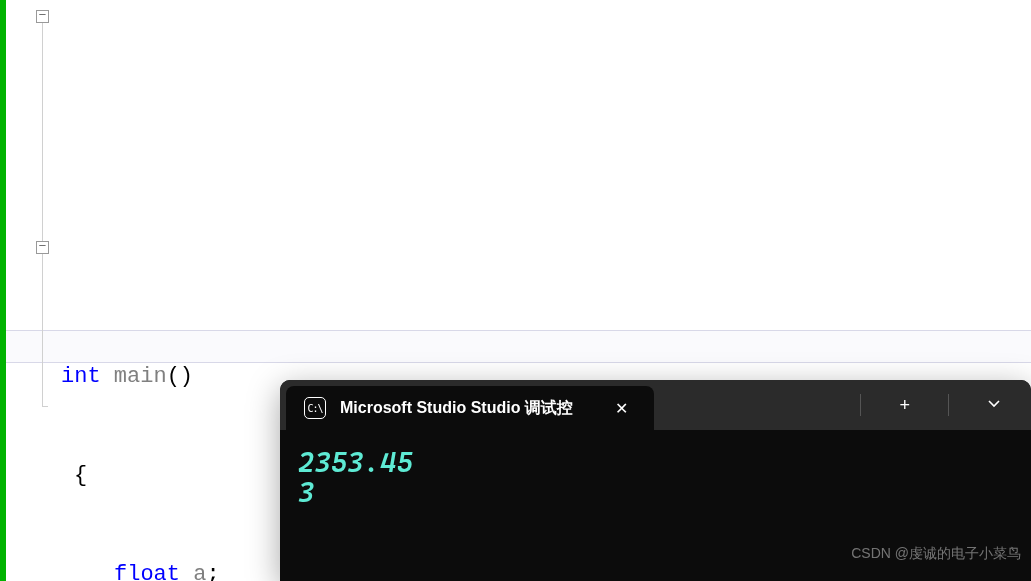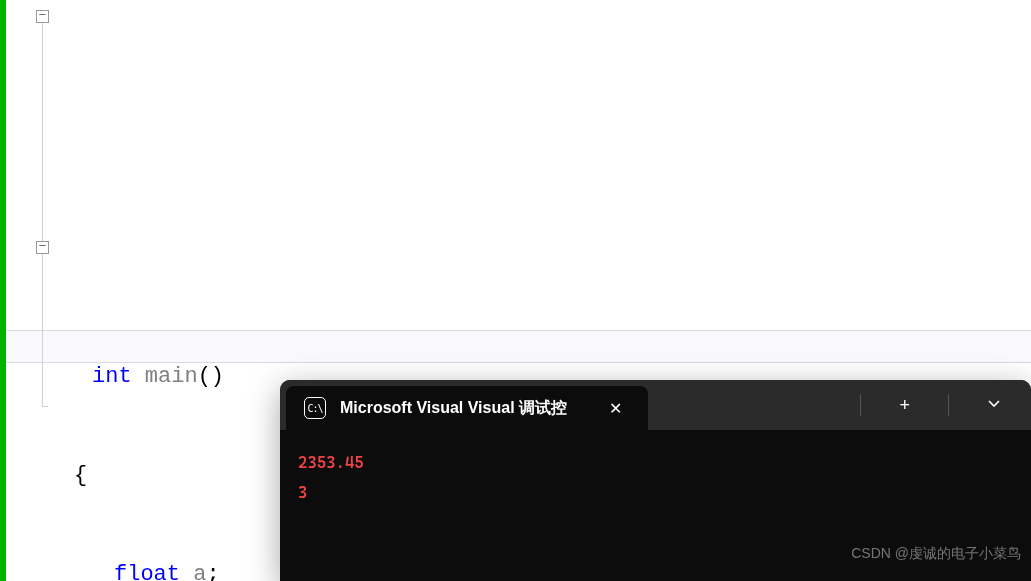--- a/index.html
+++ b/index.html
@@ -139,24 +139,25 @@
       padding: 6px 10px;
     }
     .divider-v {
       width: 1px;
       height: 22px;
       background: #555;
     }
     .terminal-body {
       padding: 18px 18px;
       font-family: "Consolas", "Cascadia Mono", monospace;
-      font-size: 16px;
+      font-size: 28px;
       line-height: 30px;
-      color: #ef4444;
+      color: #5eead4;
       font-weight: 600;
+      font-style: italic;
     }
     .watermark {
       position: absolute;
       right: 10px;
       bottom: 18px;
       color: rgba(200,200,200,0.55);
       font-size: 14px;
       font-family: Arial, sans-serif;
       z-index: 5;
     }
@@ -169,21 +170,21 @@
 
   <div class="code-content">
     <div class="highlight-line"></div>
 
     
     <div class="fold-icon" style="top:10px;">−</div>
     <div class="vline" style="top:23px;height:383px;"></div>
     <div class="fold-icon" style="top:241px;">−</div>
     <div class="hline-end" style="top:406px;"></div>
 
-    <div class="code-line" style="padding-left:55px;margin-left:31px;"><span class="kw">int</span> <span class="ident">main</span><span>()</span></div>
+    <div class="code-line" style="padding-left:55px;"><span class="kw">int</span> <span class="ident">main</span><span>()</span></div>
     <div class="code-line" style="padding-left:68px;"><span>{</span></div>
     <div class="code-line" style="padding-left:108px;"><span class="kw">float</span><span class="ident"> a</span><span>;</span></div>
     
     
     
     
     
     
     
     
@@ -191,21 +192,21 @@
     
   </div>
 </div>
 
 <div class="terminal-window">
   <div class="titlebar">
     <div class="tab">
       <div class="tab-icon-wrap">
           <span>C:\</span>
         </div>
-      <div class="tab-title">Microsoft Visual Visual 调试控</div>
+      <div class="tab-title">Microsoft Studio Studio 调试控</div>
       <div class="tab-close">✕</div>
     </div>
     <div class="titlebar-right">
       <div class="divider-v"></div>
       <div class="tb-btn">+</div>
       <div class="divider-v"></div>
       <div class="tb-btn">
         <svg width="14" height="14" viewBox="0 0 14 14">
             <path d="M2 4 L7 9 L12 4" stroke="#fff" stroke-width="1.6" fill="none"></path>
           </svg>

